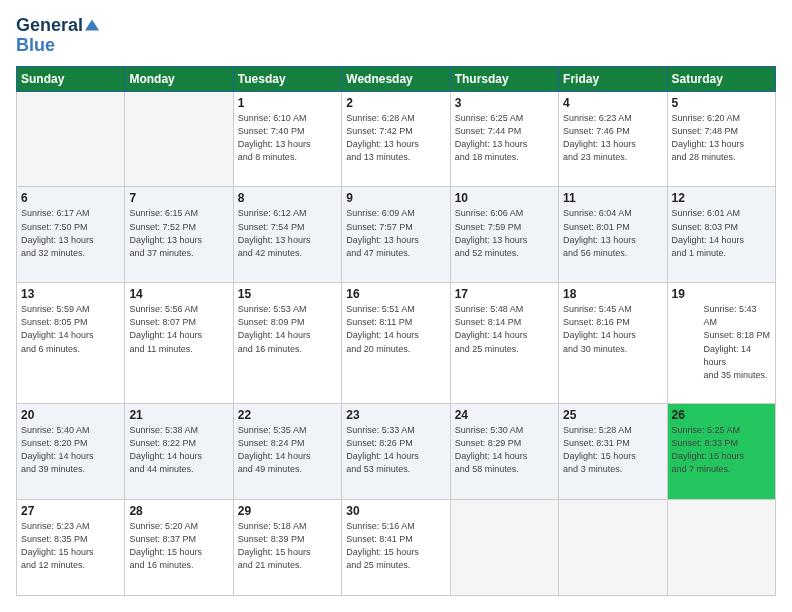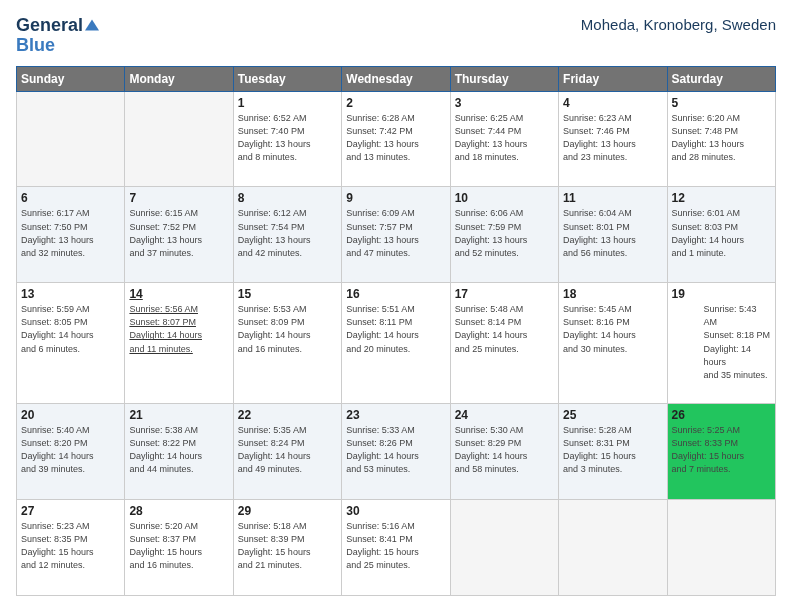--- a/index.html
+++ b/index.html
@@ -52,21 +52,21 @@
       color: #1a3a5c;
     }
     .calendar {
       flex: 1;
       border: 1px solid #ccc;
       border-collapse: collapse;
       width: 100%;
       table-layout: fixed;
     }
     .calendar th {
-      background: #737373;
+      background: #15803d;
       color: #fff;
       font-size: 12px;
       padding: 5px 4px;
       text-align: left;
       border: 1px solid #2260a0;
       font-weight: bold;
     }
     .calendar td {
       border: 1px solid #ccc;
       vertical-align: top;
@@ -107,21 +107,20 @@
           <svg class="logo-icon" viewBox="0 0 20 16">
             <polygon points="0,16 10,0 20,16" fill="#3a7abf"></polygon>
           </svg>
         </div>
         <div>
           <span class="logo-text" style="color:#3a7abf;">Blue</span>
         </div>
       </div>
     </div>
     <div class="title-block">
-      <div class="location">Moheda, Kronoberg, Sweden</div>
     </div>
   </div>
 
   <table class="calendar">
     <thead>
       <tr>
         <th>Sunday</th>
         <th>Monday</th>
         <th>Tuesday</th>
         <th>Wednesday</th>
@@ -129,21 +128,21 @@
         <th>Friday</th>
         <th>Saturday</th>
       </tr>
     </thead>
     <tbody id="calendar-body">
     <tr>
           <td class="empty" style="background: rgb(245, 245, 245);"></td>
           <td class="empty" style="background: rgb(245, 245, 245);"></td>
           <td style="background: rgb(255, 255, 255);">
             <span class="day-num">1</span>
-            <div class="day-info" style="white-space: pre-line;">Sunrise: 6:52 AM
+            <div class="day-info" style="white-space: pre-line;">Sunrise: 6:10 AM
 Sunset: 7:40 PM
 Daylight: 13 hours
 and 8 minutes.</div>
           </td>
           <td style="background: rgb(255, 255, 255);">
             <span class="day-num">2</span>
             <div class="day-info" style="white-space: pre-line;">Sunrise: 6:28 AM
 Sunset: 7:42 PM
 Daylight: 13 hours
 and 13 minutes.</div>
@@ -222,21 +221,21 @@
           </td>
         </tr>
         <tr>
           <td style="background: rgb(255, 255, 255);">
             <span class="day-num">13</span>
             <div class="day-info" style="white-space: pre-line;">Sunrise: 5:59 AM
 Sunset: 8:05 PM
 Daylight: 14 hours
 and 6 minutes.</div>
           </td>
-          <td style="background: rgb(255, 255, 255); text-decoration: underline;">
+          <td style="background: rgb(255, 255, 255);">
             <span class="day-num">14</span>
             <div class="day-info" style="white-space: pre-line;">Sunrise: 5:56 AM
 Sunset: 8:07 PM
 Daylight: 14 hours
 and 11 minutes.</div>
           </td>
           <td style="background: rgb(255, 255, 255);">
             <span class="day-num">15</span>
             <div class="day-info" style="white-space: pre-line;">Sunrise: 5:53 AM
 Sunset: 8:09 PM

